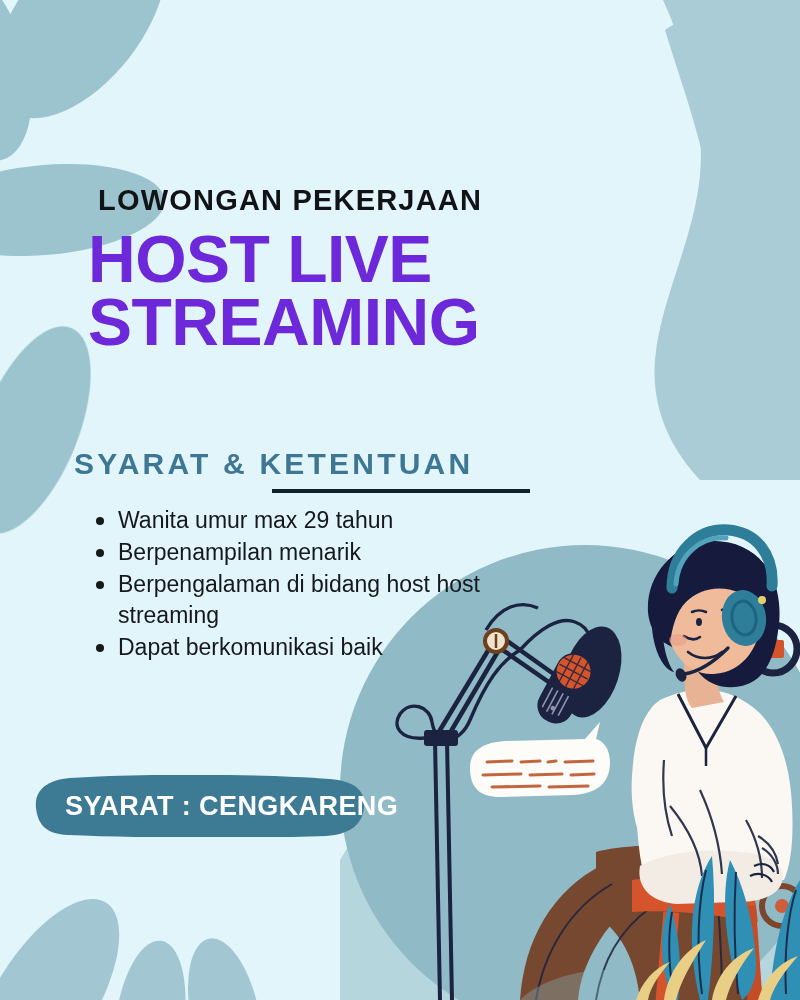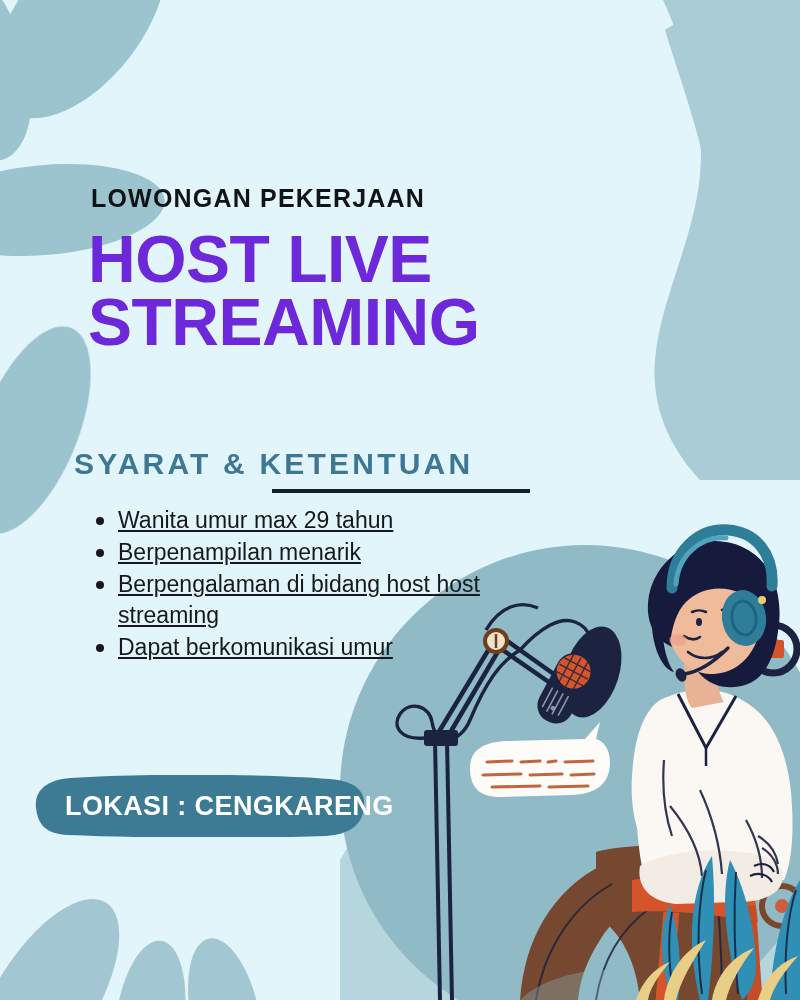--- a/index.html
+++ b/index.html
@@ -19,22 +19,22 @@
     width:800px; height:1000px;
   }
   #fg-art { pointer-events:none; }
 
   .txt-layer {
     position:absolute; left:0; top:0;
     width:800px; height:1000px;
   }
 
   #eyebrow {
-    position:absolute; left:91px; top:184px;
-    font-size:25px; font-weight:700;
+    position:absolute; left:98px; top:184px;
+    font-size:29px; font-weight:700;
     letter-spacing:1.2px;
     color:#121316;
     white-space:nowrap;
   }
   #headline {
     position:absolute; left:88px; top:228px;
     font-size:66px; font-weight:700;
     letter-spacing:-0.5px;
     line-height:0.95;
     color:#6d28d9;
@@ -58,21 +58,20 @@
     width:420px;
     list-style:none;
   }
   #req-list li {
     position:relative;
     padding-left:26px;
     font-size:23px;
     line-height:31px;
     color:#16181c;
     margin-bottom:1px;
-    text-decoration:underline;
   }
   #req-list li::before {
     content:"";
     position:absolute; left:4px; top:12px;
     width:8px; height:8px;
     border-radius:50%;
     background:#16181c;
   }
 
   #location-badge {
@@ -136,29 +135,29 @@
 STREAMING</h1>
 
     <h2 id="req-heading">SYARAT &amp; KETENTUAN</h2>
 
     <div id="req-rule"></div>
 
     <ul id="req-list">
       <li>Wanita umur max 29 tahun</li>
       <li>Berpenampilan menarik</li>
       <li>Berpengalaman di bidang host host streaming</li>
-      <li>Dapat berkomunikasi umur</li>
+      <li>Dapat berkomunikasi baik</li>
     </ul>
 
     <div id="location-badge">
       <svg class="badge-bg" viewBox="0 0 336 62" preserveAspectRatio="none">
         <path d="M6,33 C4,16 16,5 40,3 C120,-2 230,-1 300,4 C325,6 336,16 334,33
                  C332,50 320,59 296,61 C215,64 110,63 38,60 C16,59 8,50 6,33 Z" fill="#3d7b95"></path>
       </svg>
-      <span id="location-text">LOKASI : CENGKARENG</span>
+      <span id="location-text">SYARAT : CENGKARENG</span>
     </div>
 
   </div>
 
   <svg id="fg-art" viewBox="0 0 800 1000">
     <g clip-path="url(#frame)">
 
       <g stroke="#1b2340" fill="none" stroke-width="4">
         <line x1="435" y1="740" x2="440" y2="1000"></line>
         <line x1="447" y1="740" x2="452" y2="1000"></line>

